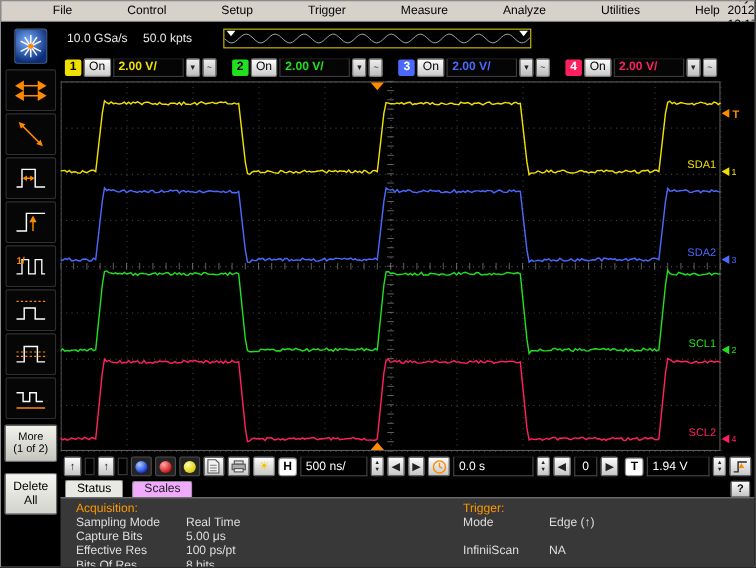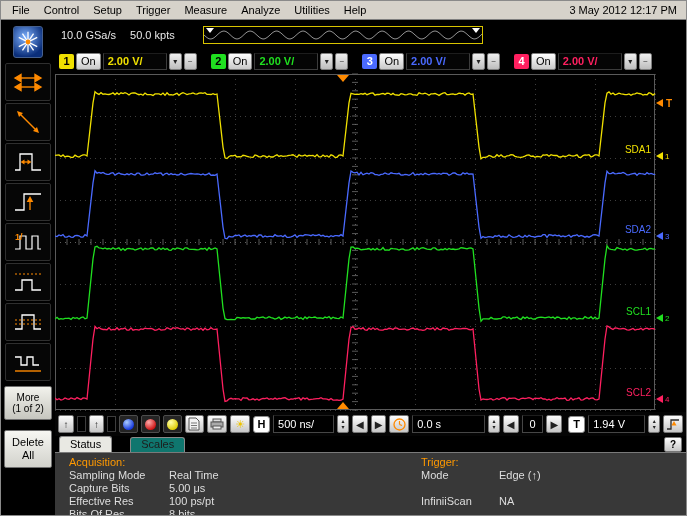--- a/index.html
+++ b/index.html
@@ -3,21 +3,21 @@
 <meta charset="utf-8">
 <style>
   * { margin:0; padding:0; box-sizing:border-box; font-family:"Liberation Sans",sans-serif; }
   html,body { background:#000; }
   .screen { width:687px; height:516px; border:1px solid #8a8a8a; background:#000;
             display:flex; flex-direction:column; overflow:hidden; position:relative; }
 
   
   .menubar { height:19px; background:#d6d2ca; border-bottom:1px solid #7f7f7f;
              display:flex; align-items:center; font-size:11px; color:#000; padding:0 4px; flex:0 0 auto; }
-  .menu-item { padding:2px 7px; cursor:default; }
+  .menu-item { padding:2px 7px; cursor:default;margin-left:36px; }
   .menu-clock { margin-left:auto; padding-right:5px; }
 
   .body-row { flex:1; display:flex; min-height:0; }
 
   
   .sidebar { width:54px; background:#000; display:flex; flex-direction:column; align-items:center;
              flex:0 0 auto; }
   .logo { width:30px; height:32px; margin:6px 0 5px; border-radius:3px; border:1px solid #46618f;
           background:radial-gradient(circle at 40% 35%, #7fb2ff, #0a2e7a 75%);
           display:flex; align-items:center; justify-content:center; }
@@ -77,25 +77,25 @@
   .disp { height:18px; background:#000; border:1px solid #464646; border-top-color:#1e1e1e;
           color:#fff; font-size:11px; display:flex; align-items:center; padding:0 4px; }
   .w62 { width:62px; } .w74 { width:74px; } .w58 { width:58px; }
   .w22 { width:22px; justify-content:center; }
   .spin { width:12px; flex-direction:column; line-height:6px; font-size:6px; padding:0; }
   .mini-disp { width:9px; height:16px; background:#000; border:1px solid #3e3e3e; }
   .tb-spacer { flex:1; }
 
   
   .status-area { flex:1; display:flex; flex-direction:column; background:#000; min-height:0; }
-  .tab-row { height:18px; display:flex; align-items:flex-end; padding:0 4px; gap:18px; }
+  .tab-row { height:18px; display:flex; align-items:flex-end; padding:0 4px; gap:8px; }
   .tab { font-size:11px; padding:1px 10px 2px; border:1px solid #8a8a8a; border-bottom:none;
          border-radius:3px 3px 0 0; }
   .tab.active { background:#e9e9e3; color:#000; }
-  .tab.inactive { background:#0f766e; color:#1d1d1d; padding-top:0; }
+  .tab.inactive { background:#f0abfc; color:#1d1d1d; padding-top:0; }
   .help-btn { margin-left:auto; width:18px; height:15px; font-size:10px; font-weight:bold; color:#000;
               background:linear-gradient(#fdfdfd,#c6c6c6); border:1px solid #767676; border-radius:2px;
               display:flex; align-items:center; justify-content:center; }
   .status-content { flex:1; background:#383838; border-top:1px solid #7a7a7a; display:flex;
                     padding:3px 8px 0 14px; font-family:"DejaVu Sans Mono",monospace; font-size:11px;
                     line-height:13px; color:#dedede; }
   .col1 { width:352px; }
   .status-title { color:#ff9900; }
   .srow { display:flex; }
   .col1 .sl { width:100px; }

